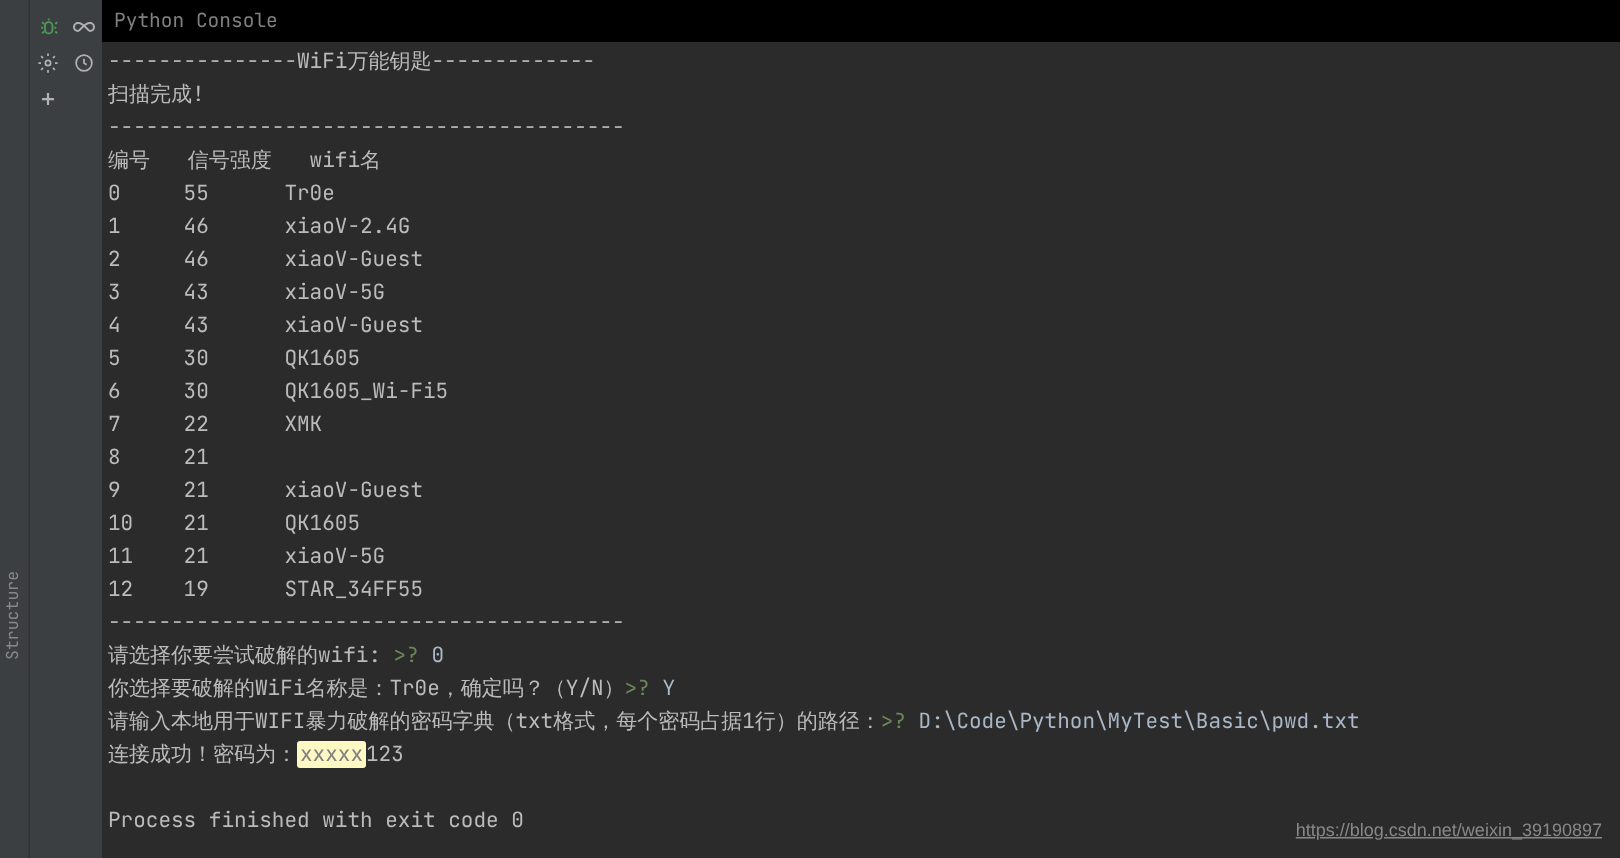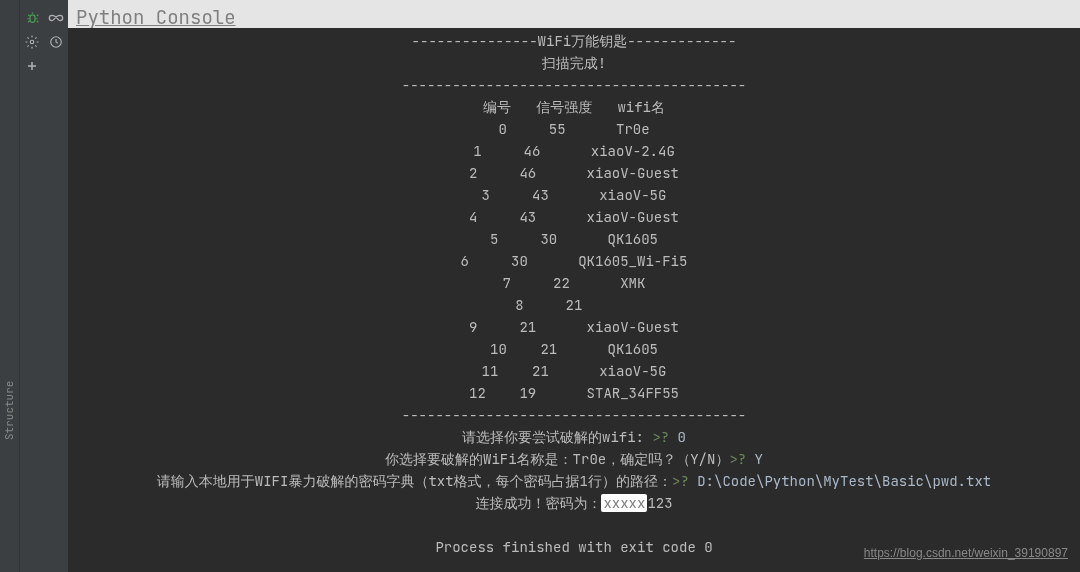--- a/index.html
+++ b/index.html
@@ -77,43 +77,41 @@
       left: 68px;
       top: 0;
       right: 0;
       height: 100%;
       background: #2b2b2b;
     }
     .console-header {
       height: 28px;
       padding: 5px 8px;
       color: #808080;
-      font-size: 19px;
-      background: #e5e5e5;
-      text-decoration: underline;
+      font-size: 13px;
+      background: #000000;
     }
     .console-output {
       padding: 2px 4px;
       color: #bbbbbb;
       line-height: 22px;
       font-size: 14px;
       white-space: pre;
-      text-align: center;
     }
     .console-line {
       display: block;
     }
     .prompt-green {
       color: #6a8759;
     }
     .user-input {
       color: #a9b7c6;
     }
     .redacted {
-      background: #ffffff;
+      background: #fef9c3;
       color: #808080;
       border-radius: 2px;
       padding: 0 2px;
     }
     .watermark {
       position: absolute;
       right: 12px;
       bottom: 12px;
       color: #888;
       font-size: 12px;

